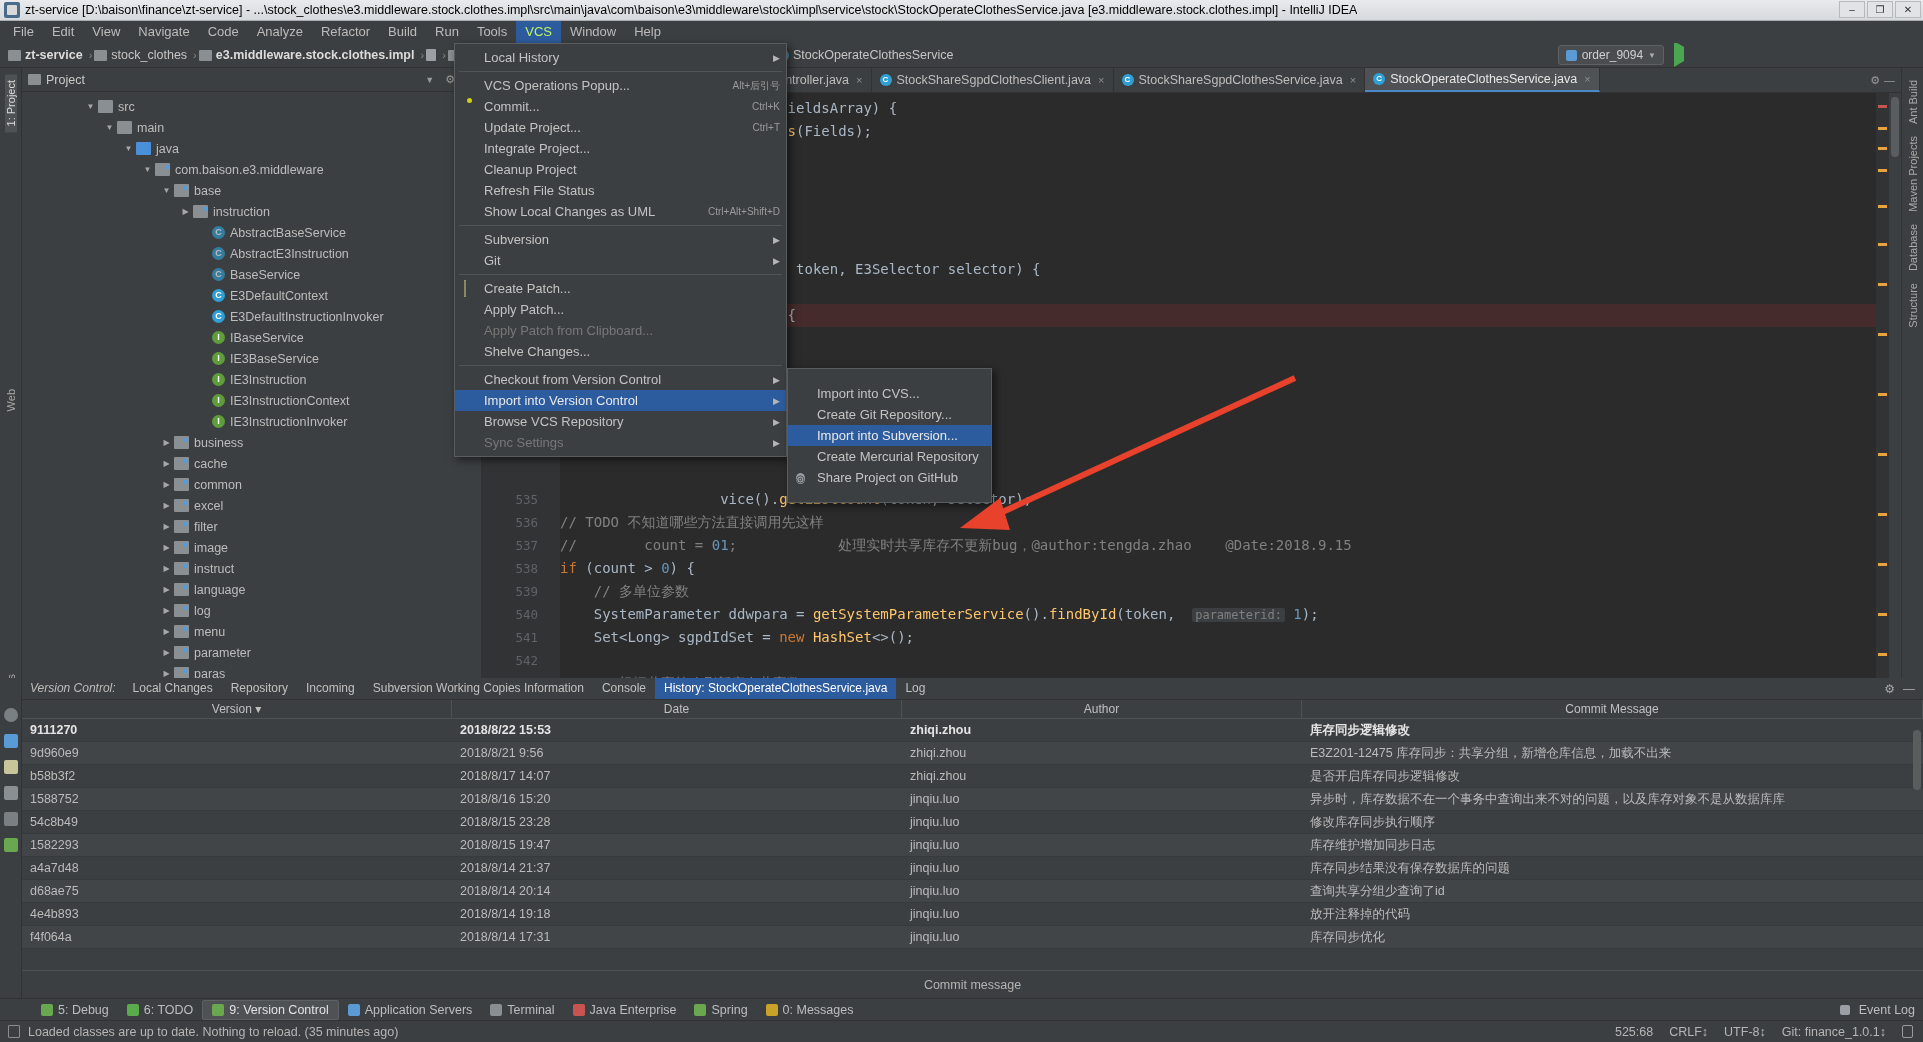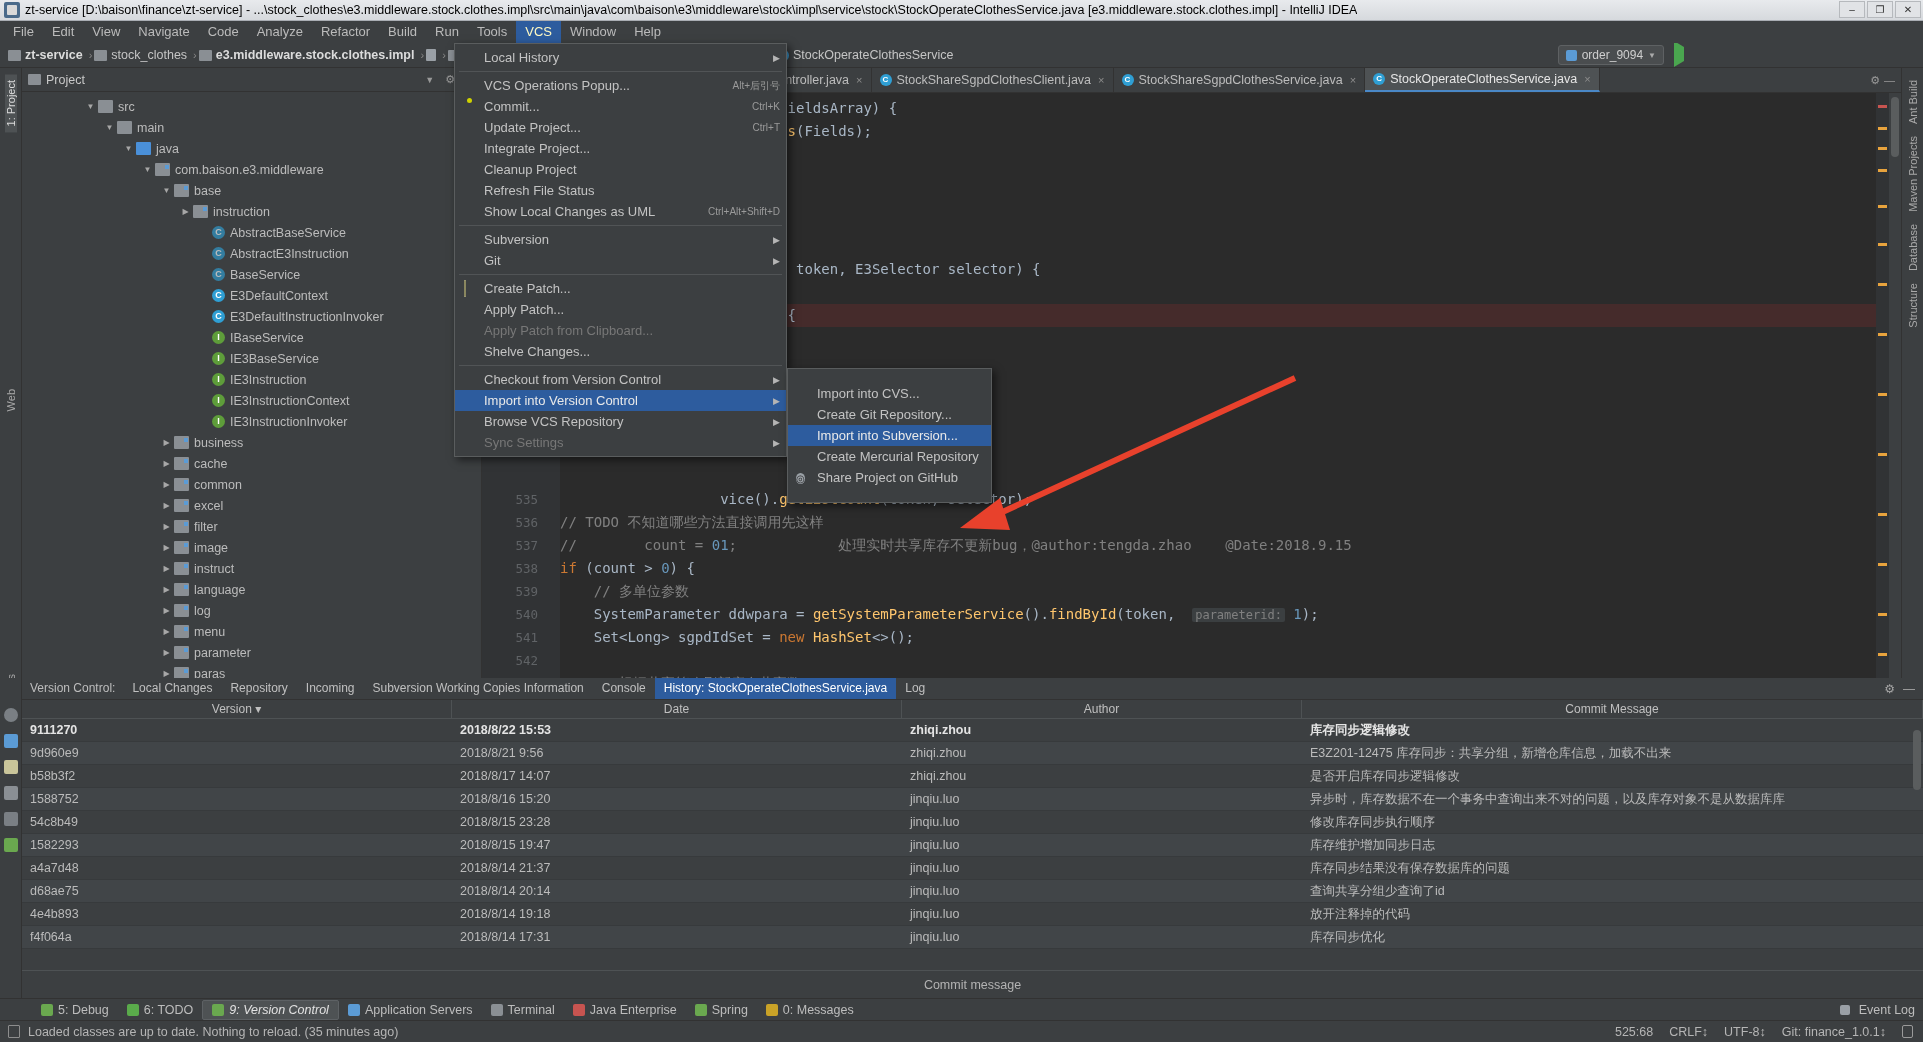--- a/index.html
+++ b/index.html
@@ -35,21 +35,21 @@
     display:flex;align-items:center;justify-content:center;font-size:10px;color:#333;
   }
   #win-btns div.close{background:#e1e3e6;}
 
   
   #menubar{
     height:22px;background:#3c3f41;display:flex;align-items:center;
     padding-left:4px;font-size:13px;color:#bbbbbb;position:relative;z-index:5;
   }
   #menubar .mi{padding:2px 9px;cursor:default;line-height:18px;}
-  #menubar .mi.active{background:#2d5c9e;color:#fef9c3;}
+  #menubar .mi.active{background:#2d5c9e;color:#bef264;}
 
   
   #navbar{
     height:25px;background:#3c3f41;display:flex;align-items:center;
     padding-left:6px;font-size:12.5px;color:#c5c5c5;gap:2px;position:relative;
     border-bottom:1px solid #323232;
   }
   .crumb{display:flex;align-items:center;gap:4px;padding:1px 6px 1px 2px;white-space:nowrap;}
   .crumb.bold{font-weight:bold;color:#dcdcdc;}
   .crumb-sep{color:#888;font-size:11px;}
@@ -194,21 +194,21 @@
 
   
   #vcpanel{position:absolute;left:0;top:678px;right:0;height:320px;background:#3c3f41;display:flex;}
   #vc-leftstrip{width:22px;background:#3c3f41;flex:none;display:flex;flex-direction:column;align-items:center;padding-top:30px;gap:12px;border-right:1px solid #323232;}
   .vcicon{width:14px;height:14px;border-radius:2px;}
   #vc-body{flex:1;display:flex;flex-direction:column;min-width:0;}
   #vc-tabs{
     height:22px;background:#3c3f41;display:flex;align-items:stretch;font-size:12px;color:#c0c0c0;flex:none;
     border-bottom:1px solid #323232;
   }
-  #vc-tabs .lbl{padding:3px 8px 0 8px;color:#bdbdbd;}
+  #vc-tabs .lbl{padding:3px 8px 0 8px;color:#bdbdbd;font-style:italic;}
   #vc-tabs .vtab{padding:3px 9px 0 9px;white-space:nowrap;}
   #vc-tabs .vtab.active{background:#2d5c9e;color:#fff;}
   #vc-tabs-right{margin-left:auto;display:flex;align-items:center;gap:8px;padding:0 8px;color:#a5a5a5;font-size:12px;}
   #vc-table{flex:1;display:flex;flex-direction:column;overflow:hidden;}
   #vc-head{
     display:flex;height:19px;background:#3c3f41;border-bottom:1px solid #4e5254;
     font-size:12px;color:#c0c0c0;flex:none;
   }
   #vc-head div{text-align:center;line-height:19px;border-right:1px solid #4e5254;}
   .vrow{display:flex;height:23px;font-size:12.5px;align-items:center;border-bottom:1px solid #373a3c;}
@@ -223,21 +223,21 @@
     font-size:12.5px;color:#b3b3b3;background:#3c3f41;border-top:1px solid #4e5254;flex:none;}
   #vc-scroll{position:absolute;right:2px;top:52px;width:8px;height:60px;background:#5a5d5e;border-radius:4px;}
 
   
   #toolwin{
     position:absolute;left:0;bottom:22px;right:0;height:22px;background:#3c3f41;
     display:flex;align-items:center;padding-left:32px;gap:0;font-size:12.5px;color:#bdbdbd;
     border-top:1px solid #323232;
   }
   .twbtn{display:flex;align-items:center;gap:5px;padding:2px 9px;white-space:nowrap;}
-  .twbtn.active{background:#4e5254;border:1px solid #5d6164;border-radius:2px;color:#e2e2e2;font-style:italic;}
+  .twbtn.active{background:#4e5254;border:1px solid #5d6164;border-radius:2px;color:#e2e2e2;}
   #toolwin-right{margin-left:auto;display:flex;align-items:center;gap:6px;padding-right:8px;}
 
   
   #statusbar{
     position:absolute;left:0;bottom:0;right:0;height:22px;background:#3c3f41;
     display:flex;align-items:center;padding-left:8px;font-size:12.5px;color:#b5b5b5;
     border-top:1px solid #323232;gap:8px;
   }
   #statusbar .sq{width:12px;height:13px;border:1px solid #8d8d8d;border-radius:1px;flex:none;}
   #status-right{margin-left:auto;display:flex;align-items:center;gap:16px;padding-right:10px;}

